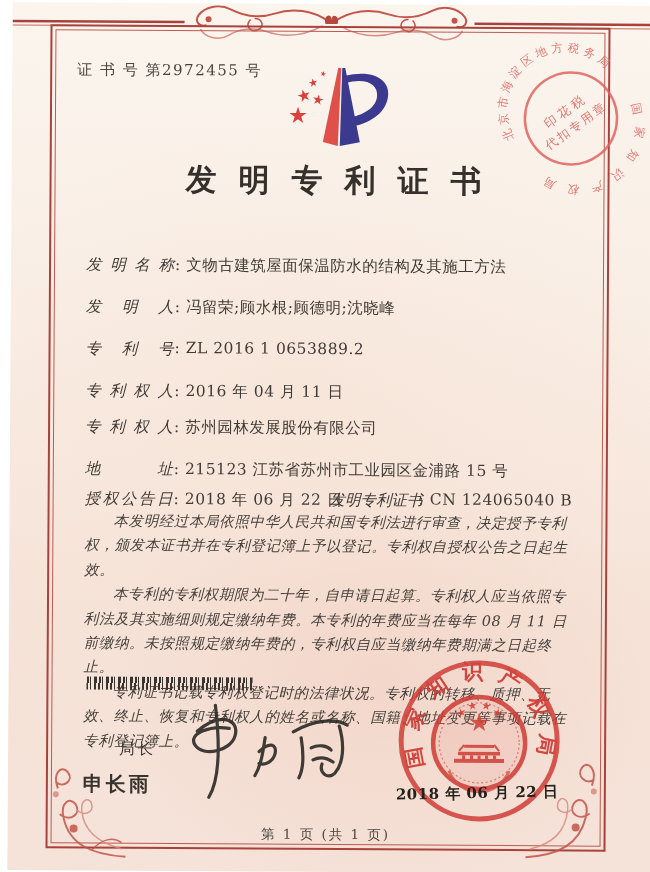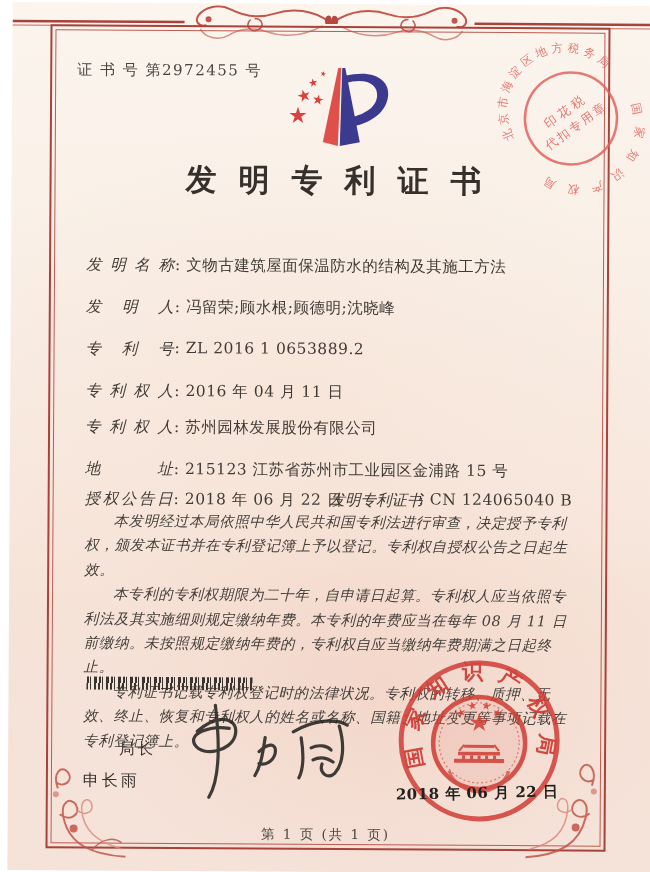--- a/index.html
+++ b/index.html
@@ -25,21 +25,21 @@
   .fval{letter-spacing:0.5px;}
   .r0{top:252px}.r1{top:294px}.r2{top:336px}.r3{top:378px}.r4{top:414px}.r5{top:456px}.r6{top:486px}
   .pair2{position:absolute;left:245px;top:0;white-space:nowrap;}
   .paras{position:absolute;left:75px;top:506px;width:496px;font-size:14.5px;line-height:24.4px;
     color:#46413c;font-style:italic;letter-spacing:0.6px;}
   .paras p{margin:0;text-indent:2em;}
   .barcode{position:absolute;left:78px;top:674px;width:166px;height:13px;
     background:repeating-linear-gradient(90deg,#38342f 0,#38342f 2px,transparent 2px,transparent 3.5px,
       #38342f 3.5px,#38342f 4.2px,transparent 4.2px,transparent 7.5px,#38342f 7.5px,#38342f 10px,transparent 10px,transparent 12px);}
   .dirlabel{position:absolute;left:75px;top:736px;font-size:15.5px;color:#37322e;letter-spacing:3px;margin-left:36px;}
-  .dirname{position:absolute;left:75px;top:768px;font-size:16px;color:#37322e;letter-spacing:3px;font-weight:400;}
+  .dirname{position:absolute;left:75px;top:768px;font-size:20px;color:#37322e;letter-spacing:3px;font-weight:700;}
   .sig{position:absolute;left:155px;top:694px;width:210px;height:108px;}
   .seal{position:absolute;left:376px;top:652px;width:190px;height:170px;opacity:0.93;}
   .sealdate{position:absolute;left:388px;top:779px;width:170px;font-size:15px;font-weight:600;
     color:#23201d;letter-spacing:0.5px;transform:rotate(-1.5deg);white-space:nowrap;}
   .stamp{position:absolute;left:468px;top:22px;width:182px;height:182px;transform:rotate(-36deg);opacity:0.85;}
   .footer{position:absolute;left:0;top:822px;width:636px;text-align:center;font-size:13.5px;color:#4d4641;letter-spacing:2px;}
   .corner{position:absolute;}
   .c-bl{left:14px;top:756px;width:110px;height:104px;}
   .c-br{left:514px;top:740px;width:96px;height:118px;transform:scaleX(-1);}
 </style>

